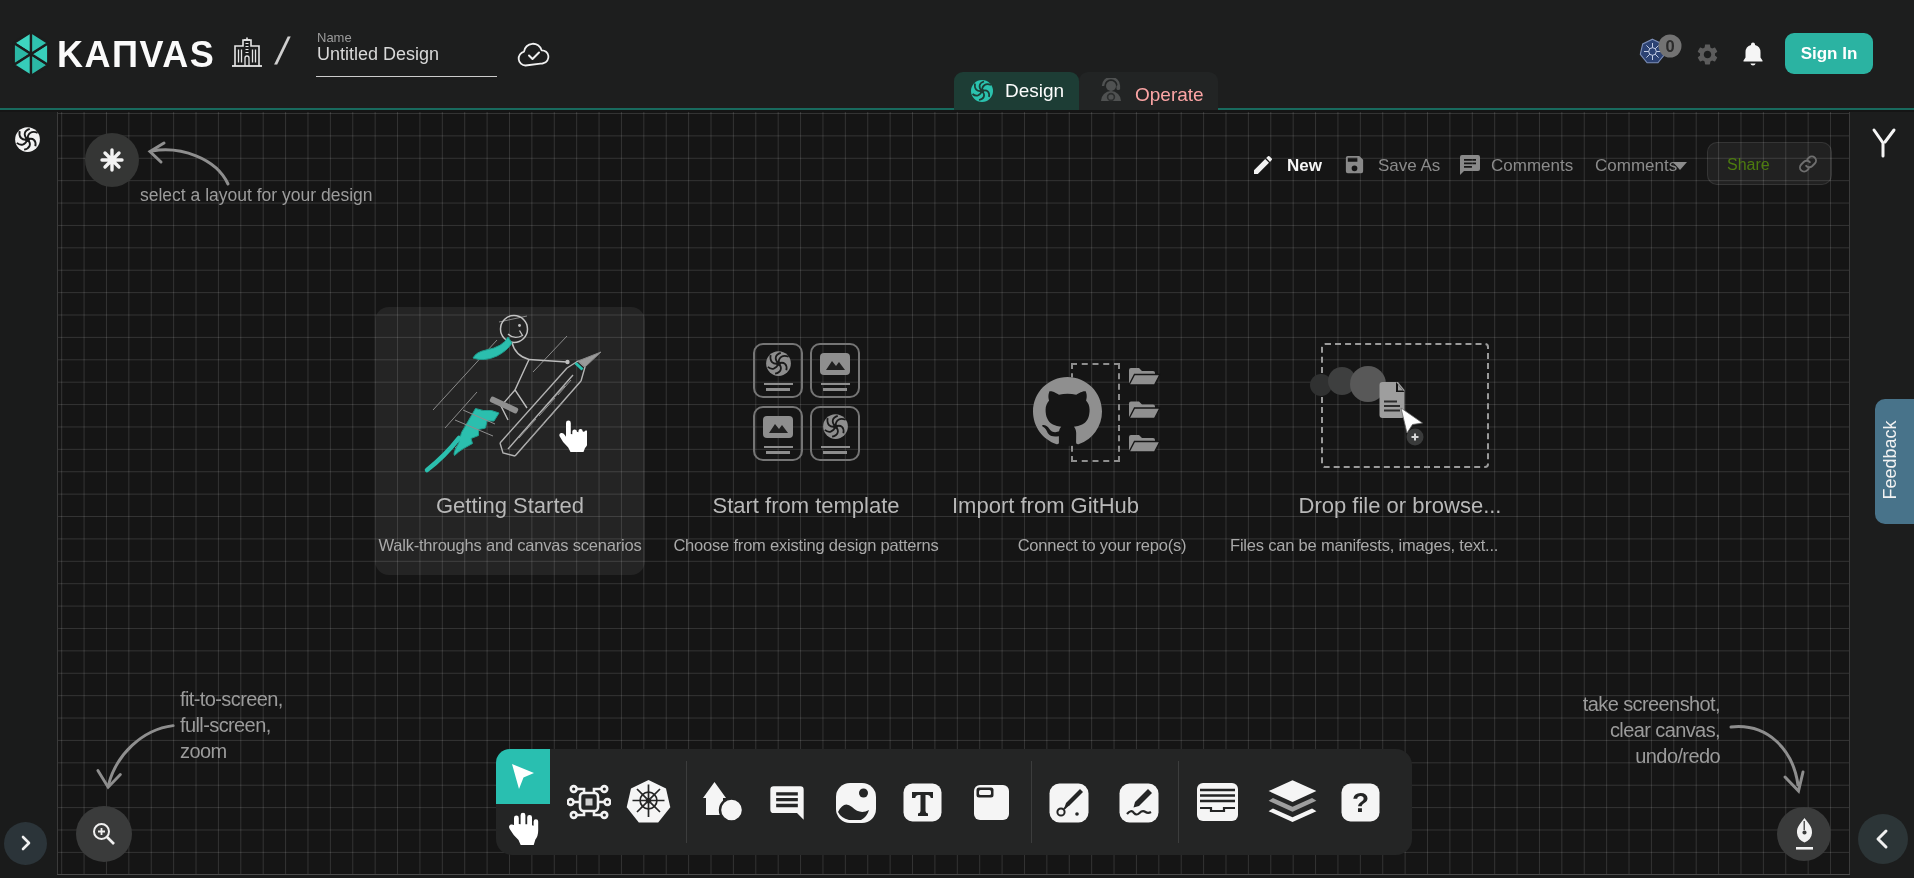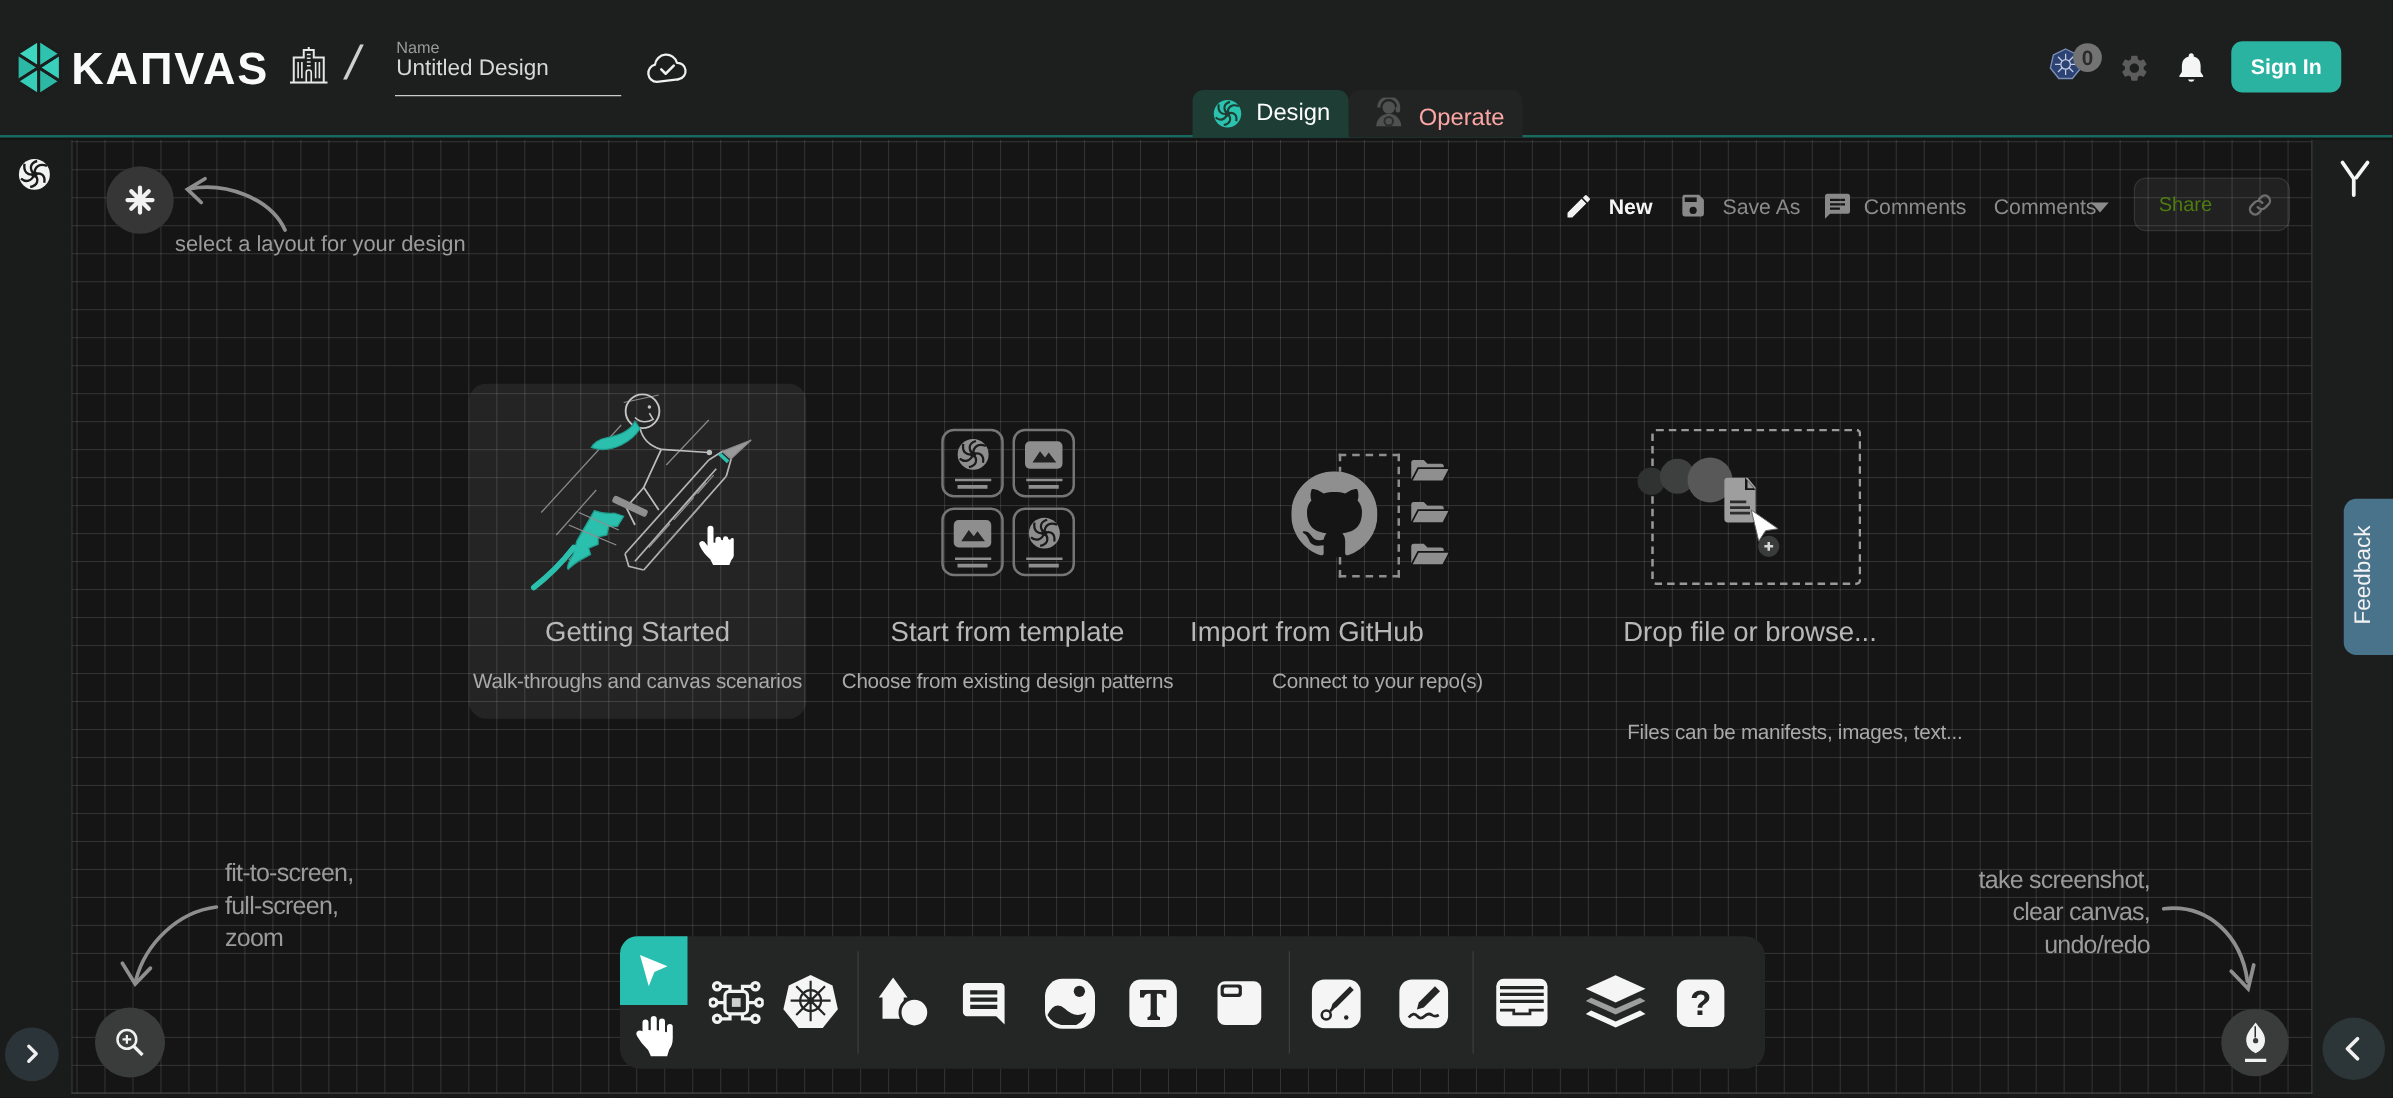--- a/index.html
+++ b/index.html
@@ -181,21 +181,21 @@
     <path d="M19 0 l8.5 10 h-8.5 z" fill="#151515"></path>
     <path d="M21 2.5 l5 6 h-5 z" fill="#9e9e9e"></path>
     <path d="M7 19.5 h13 M7 24 h16 M7 28.5 h16" stroke="#2c2c2c" stroke-width="2.2"></path>
   </svg>
   <svg class="abs" style="left:1397px;top:407px" width="30" height="40" viewBox="0 0 30 40">
     <circle cx="18" cy="30" r="8.5" fill="#3a3b3b"></circle>
     <path d="M14.5 30 h7 M18 26.5 v7" stroke="#d6d6d6" stroke-width="2"></path>
     <path d="M4 1 L10 26 L15.5 17.5 L25.5 16 Z" fill="#ffffff" stroke="#666" stroke-width="0.8"></path>
   </svg>
   <div class="abs" style="left:1250px;top:493px;width:300px;text-align:center;font-size:22px;color:#b8b8b8;">Drop file or browse...</div>
-  <div class="abs" style="left:1230px;top:536px;width:340px;text-align:right;font-size:16.5px;letter-spacing:-0.2px;color:#a9a9a9;margin-top:41px;">Files can be manifests, images, text...</div>
+  <div class="abs" style="left:1230px;top:536px;width:340px;text-align:left;font-size:16.5px;letter-spacing:-0.2px;color:#a9a9a9;">Files can be manifests, images, text...</div>
 
   <div class="abs hintL" style="left:180px;top:688px;">fit-to-screen,</div>
   <div class="abs hintL" style="left:180px;top:714px;">full-screen,</div>
   <div class="abs hintL" style="left:180px;top:740px;">zoom</div>
   <svg class="abs" style="left:94px;top:710px" width="84" height="86" viewBox="0 0 84 88" fill="none" stroke="#8e8e8e" stroke-width="3" stroke-linecap="round">
     <path d="M80 16 C 48 20, 22 46, 14 76"></path>
     <path d="M3 62 L13.5 79 L26 66"></path>
   </svg>
   <div class="abs" style="left:76px;top:806px;width:56px;height:56px;border-radius:50%;background:#3a3b3b;"></div>
   <svg class="abs" style="left:91px;top:821px" width="26" height="26" viewBox="0 0 26 26" fill="none" stroke="#f0f0f0" stroke-width="2">

